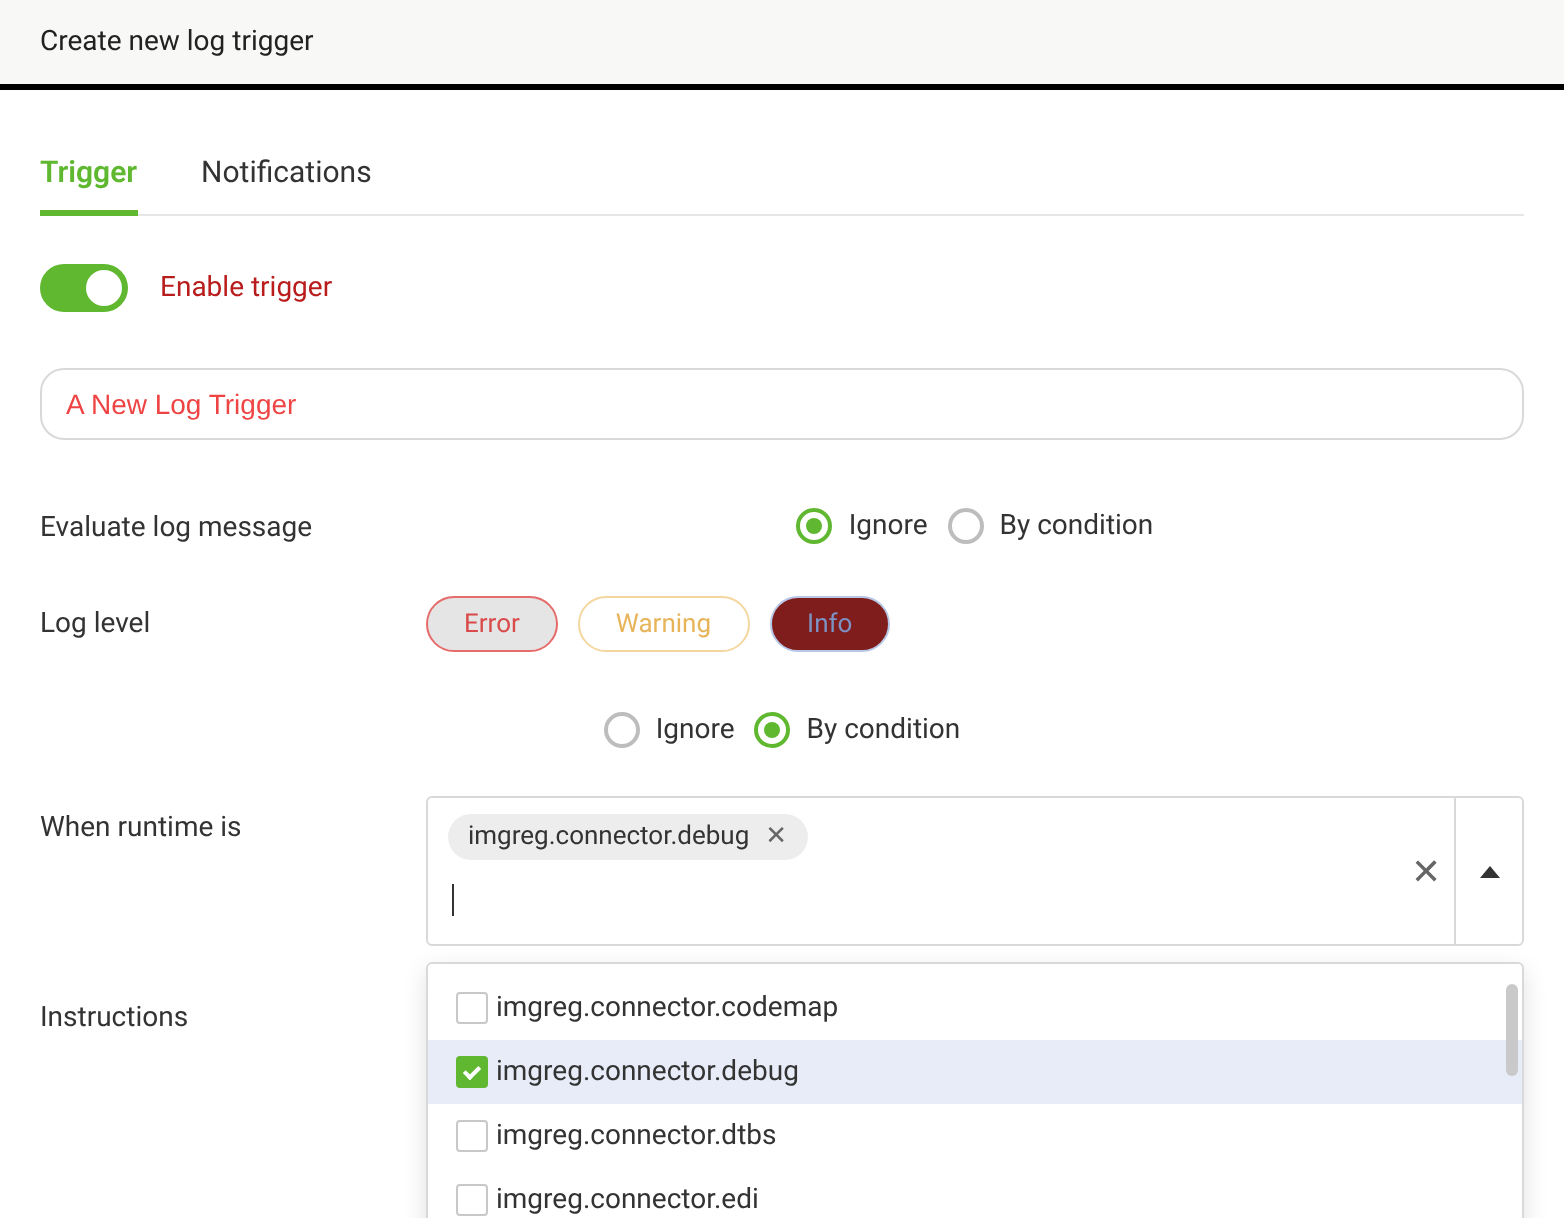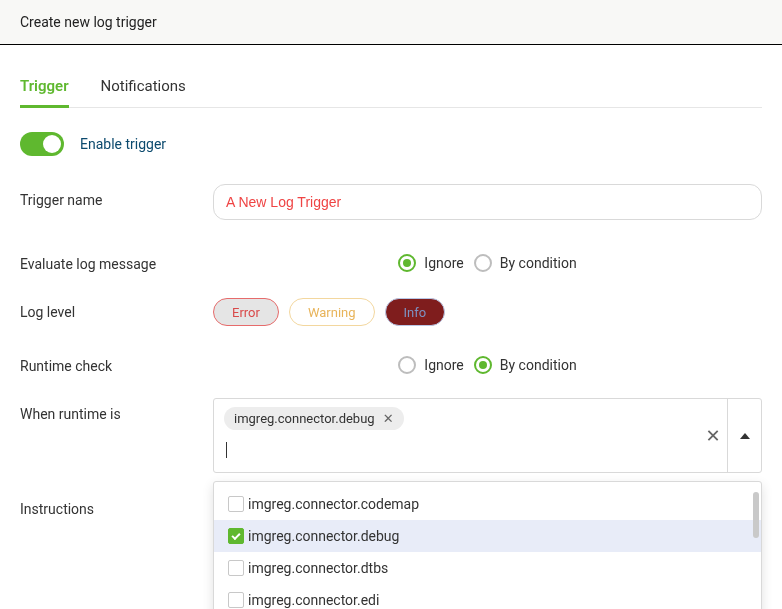--- a/index.html
+++ b/index.html
@@ -1,27 +1,27 @@
 <!DOCTYPE html>
 <html><head>
 <meta charset="utf-8">
 <style>
   * { box-sizing: border-box; margin: 0; padding: 0; }
   html, body { width: 782px; height: 609px; font-family: -apple-system, "Segoe UI", Roboto, Arial, sans-serif; font-size: 14px; color: #333; background: #fff; }
-  .header { height: 45px; background: #f8f8f6; border-bottom: 1px solid #000000; display: flex; align-items: center; padding-left: 20px; }
+  .header { height: 45px; background: #f8f8f6; border-bottom: 3px solid #000000; display: flex; align-items: center; padding-left: 20px; }
   .header-title { font-size: 14px; color: #222; }
   .content { padding: 24px 20px 0 20px; }
   .tabs { display: flex; gap: 32px; border-bottom: 1px solid #e6e6e6; margin-bottom: 24px; }
   .tab { padding: 8px 0 12px 0; font-size: 15px; color: #333; cursor: pointer; position: relative; }
   .tab.active { color: #5fb82f; font-weight: 600; }
   .tab.active::after { content: ""; position: absolute; left: 0; right: 0; bottom: -1px; height: 3px; background: #5fb82f; }
   .switch-row { display: flex; align-items: center; gap: 16px; margin-bottom: 28px; }
   .switch { width: 44px; height: 24px; background: #5fb82f; border-radius: 12px; position: relative; cursor: pointer; }
   .switch-knob { width: 18px; height: 18px; background: #fff; border-radius: 50%; position: absolute; top: 3px; right: 3px; }
-  .switch-label { color: #0c4a6e; font-size: 14px; }
+  .switch-label { color: #b91c1c; font-size: 14px; }
   .form-row { display: flex; align-items: flex-start; margin-bottom: 28px; }
   .form-label { width: 193px; flex-shrink: 0; padding-top: 8px; color: #333; font-size: 14px; }
   .form-control { flex: 1; }
   .text-input { width: 100%; height: 36px; border: 1px solid #d9d9d9; border-radius: 12px; padding: 0 12px; font-size: 14px; color: #ef4444; outline: none; }
   .radio-group { display: flex; gap: 10px; align-items: center; padding-top: 6px; justify-content: center; }
   .radio { display: flex; align-items: center; gap: 8px; cursor: pointer; }
   .radio-outer { width: 18px; height: 18px; border-radius: 50%; border: 2px solid #bdbdbd; display: flex; align-items: center; justify-content: center; }
   .radio.checked .radio-outer { border-color: #5fb82f; }
   .radio-inner { width: 8px; height: 8px; border-radius: 50%; background: #5fb82f; display: none; }
   .radio.checked .radio-inner { display: block; }
@@ -71,21 +71,20 @@
   </div>
 
   <div class="switch-row">
     <div class="switch">
       <div class="switch-knob"></div>
     </div>
     <span class="switch-label">Enable trigger</span>
   </div>
 
   <div class="form-row">
-    <div class="form-label">Trigger name</div>
     <div class="form-control">
       <input class="text-input" type="text" value="A New Log Trigger" style="">
     </div>
   </div>
 
   <div class="form-row" style="margin-bottom:24px;">
     <div class="form-label">Evaluate log message</div>
     <div class="form-control radio-group">
       <div class="radio checked">
         <div class="radio-outer">
@@ -109,21 +108,20 @@
       <div class="chip warning">
         <span>Warning</span>
       </div>
       <div class="chip info">
         <span>Info</span>
       </div>
     </div>
   </div>
 
   <div class="form-row" style="margin-bottom:24px;">
-    <div class="form-label">Runtime check</div>
     <div class="form-control radio-group">
       <div class="radio">
         <div class="radio-outer"></div>
         <span class="radio-label">Ignore</span>
       </div>
       <div class="radio checked">
         <div class="radio-outer">
             <div class="radio-inner"></div>
           </div>
         <span class="radio-label">By condition</span>

